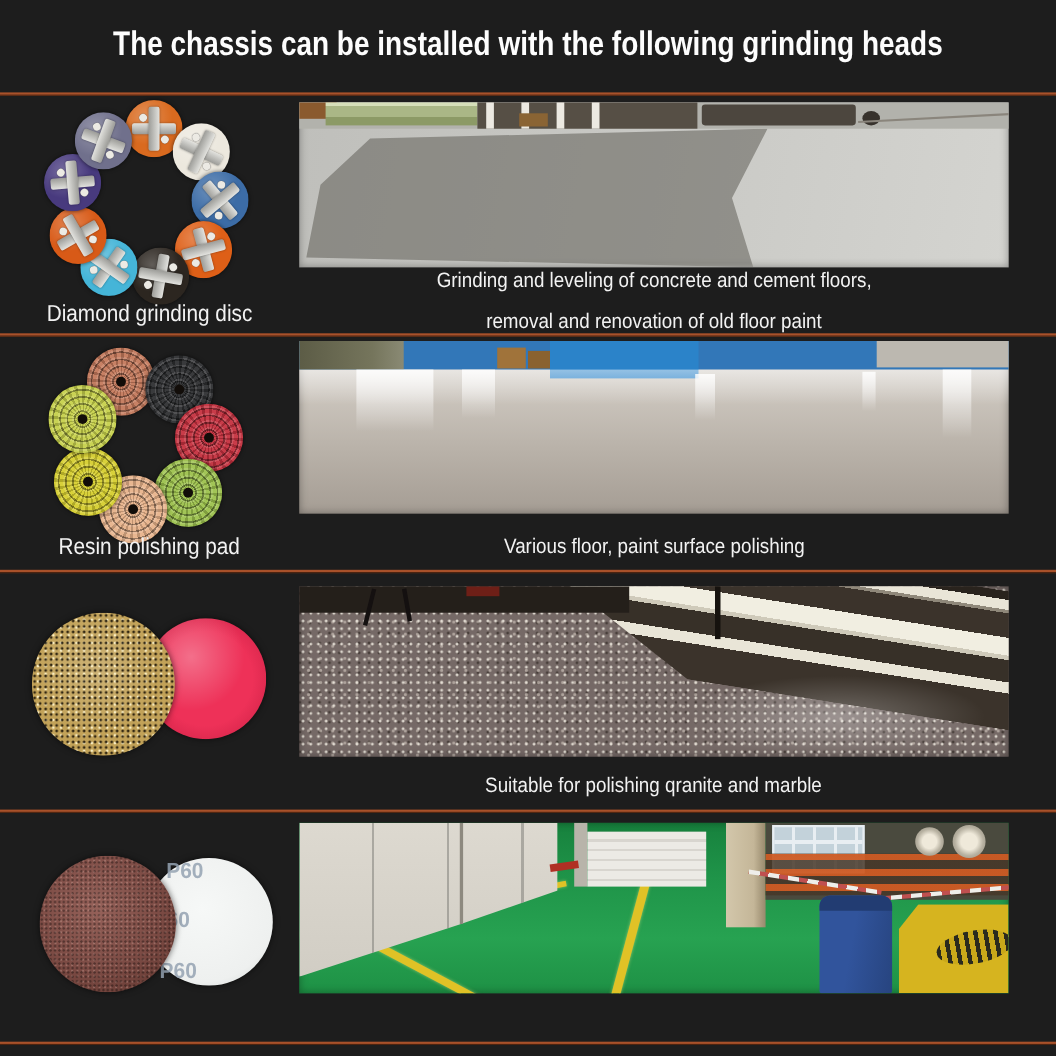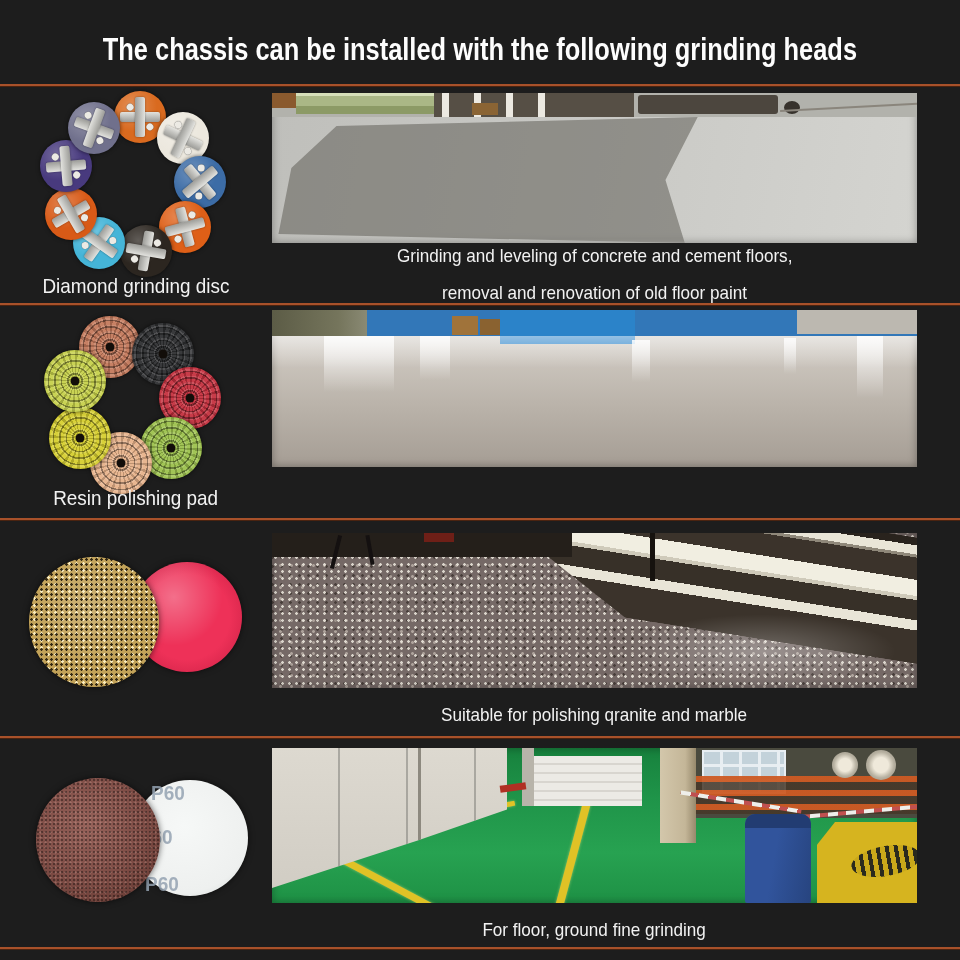--- a/index.html
+++ b/index.html
@@ -1,18 +1,18 @@
 <!DOCTYPE html>
 <html><head>
 <meta charset="utf-8">
 <style>
   html,body{margin:0;padding:0;background:#111;}
   .page{position:relative;width:960px;height:960px;background:#1d1d1d;overflow:hidden;
         font-family:"Liberation Sans","DejaVu Sans",sans-serif;color:#f2f2f2;}
-  .title{position:absolute;left:0;top:32px;width:960px;margin:0;text-align:center;
+  .title{position:absolute;left:0;top:22px;width:960px;margin:0;text-align:center;
          font-size:31px;font-weight:bold;color:#fdfdfd;}
   .title span{display:inline-block;transform:scaleX(.82);white-space:nowrap;}
   .divider{position:absolute;left:0;width:960px;height:2px;background:#a8512a;border-bottom:1px solid #4a2310;}
   .d0{top:84px}.d1{top:303px}.d2{top:518px}.d3{top:736px}.d4{top:947px}
 
   .plabel,.caption{position:absolute;text-align:center;white-space:nowrap;}
   .plabel{left:0;width:272px;font-size:21px;}
   .caption{left:272px;width:645px;font-size:19px;}
   .plabel span,.caption span{display:inline-block;transform:scaleX(.9);}
   .lb1{top:274px}.lb2{top:486px}.lb3{top:703px}.lb4{top:919px}
@@ -262,20 +262,21 @@
     <div class="p2-box2"></div>
     <div class="p2-tallblue"></div>
     <div class="p2-fade"></div>
     <div class="p2-sheen"></div>
     <div class="p2-streak p2-s1"></div>
     <div class="p2-streak p2-s2"></div>
     <div class="p2-streak p2-s3"></div>
     <div class="p2-streak p2-s4"></div>
     <div class="p2-streak p2-s5"></div>
   </div>
+  <div class="caption cp2"><span>Various floor, paint surface polishing</span></div>
 
   <div class="pads3">
     <div class="bigdisc foam" style="--c: #ee3158;"></div>
     <div class="bigdisc abrasive" style="--c: #c2a258;"></div>
   </div>
   <div class="photo photo3">
     <div class="p3-steps"></div>
     <div class="p3-dark"></div>
     <div class="p3-leg1"></div>
     <div class="p3-leg2"></div>
@@ -311,15 +312,14 @@
     <div class="p4-tape p4-t1"></div>
     <div class="p4-tape p4-t2"></div>
     <div class="p4-bin">
       <div class="p4-binlid"></div>
     </div>
     <div class="p4-yellow">
       <div class="p4-grate"></div>
     </div>
     <div class="p4-broom"></div>
   </div>
-  <div class="caption cp4"><span>For floor, ground fine grinding</span></div>
 
 </div>
 
 </body></html>

